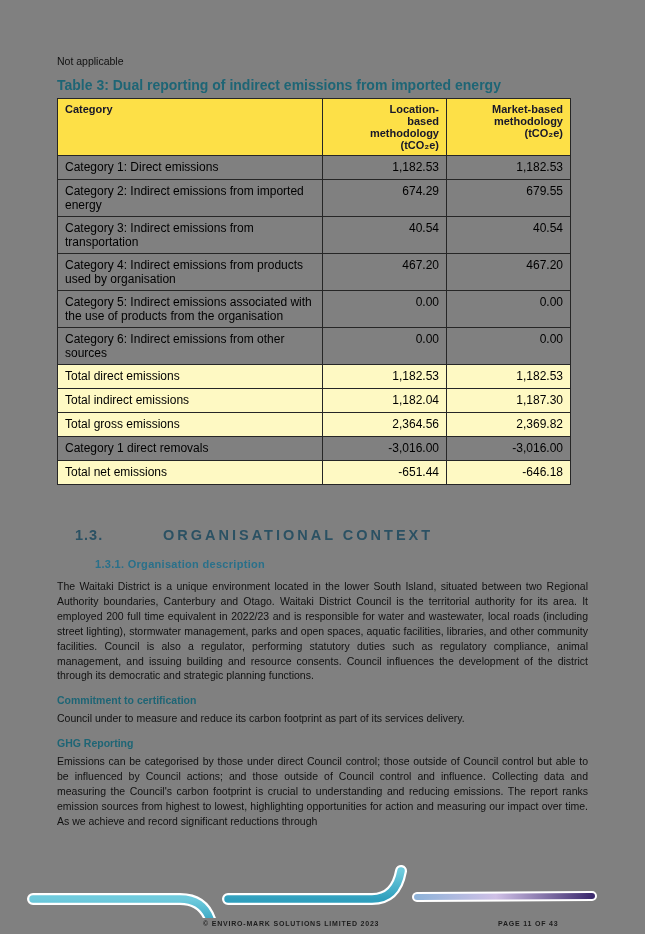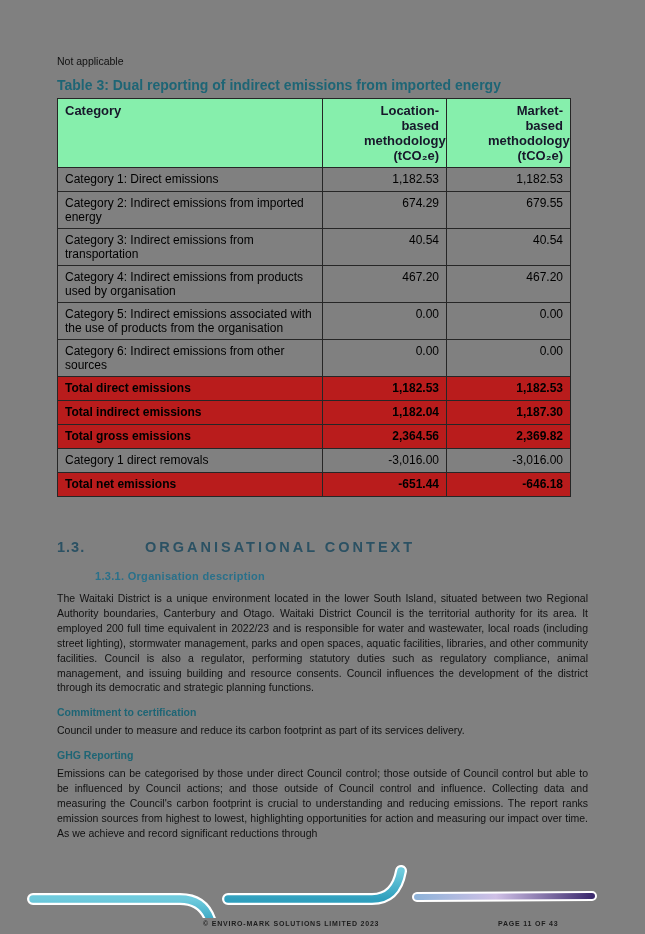--- a/index.html
+++ b/index.html
@@ -17,35 +17,35 @@
   }
   .plain-text { font-size:10.5px; color:#101010; margin-bottom:9px; }
   .table-caption {
     font-size:14px; font-weight:bold; color:#1e6575; margin:10px 0 5px;
   }
   table.emissions { width:513px; border-collapse:collapse; table-layout:fixed; }
   table.emissions th, table.emissions td {
     border:1px solid #262626; padding:4px 7px; vertical-align:top;
   }
   table.emissions th {
-    background:#86efac; color:#17172a; font-size:13px; font-weight:bold;
+    background:#fde047; color:#17172a; font-size:11px; font-weight:bold;
     height:52px; text-align:left;
   }
   table.emissions th.num, table.emissions td.num { text-align:right;padding-left:41px; }
   table.emissions col.c-cat { width:265px; }
   table.emissions col.c-loc { width:124px; }
   table.emissions col.c-mkt { width:124px; }
   table.emissions td { font-size:12px; color:#000; height:24px; }
-  tr.row-total td { background:#b91c1c; font-weight:bold; }
+  tr.row-total td { background:#fef9c3; font-weight:normal; }
   tr.row-data td { background:transparent; }
   .section-heading {
     display:flex; margin:42px 0 0 0; color:#2b5163;
     font-size:14.5px; font-weight:bold; letter-spacing:3px;
   }
-  .section-heading .sec-num { width:88px; letter-spacing:1px; flex:0 0 88px; }
+  .section-heading .sec-num { width:88px; letter-spacing:1px; flex:0 0 88px;margin-left:18px; }
   .subsection-heading {
     margin:15px 0 9px 38px; color:#29708a;
     font-size:11px; font-weight:bold; letter-spacing:0.3px;
   }
   .runin-heading {
     font-size:10.5px; font-weight:bold; color:#1e6575; margin:11px 0 5px;
   }
   .footer-art { position:absolute; left:0; top:858px; width:645px; height:60px; }
   .footer-line {
     position:absolute; top:920px; left:0; width:645px; height:14px;

